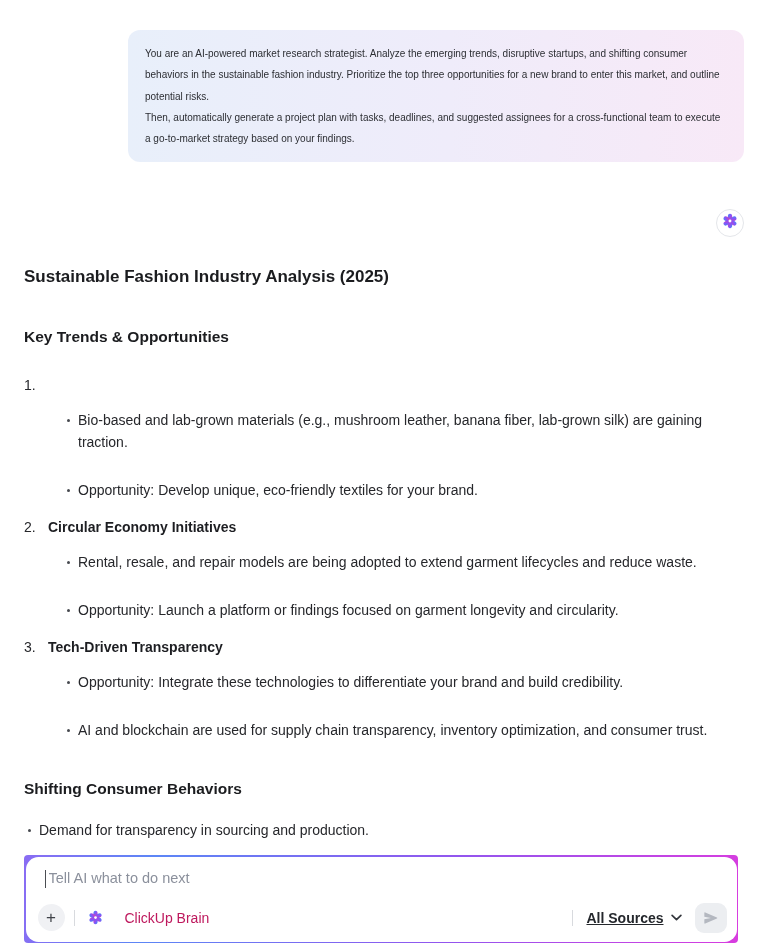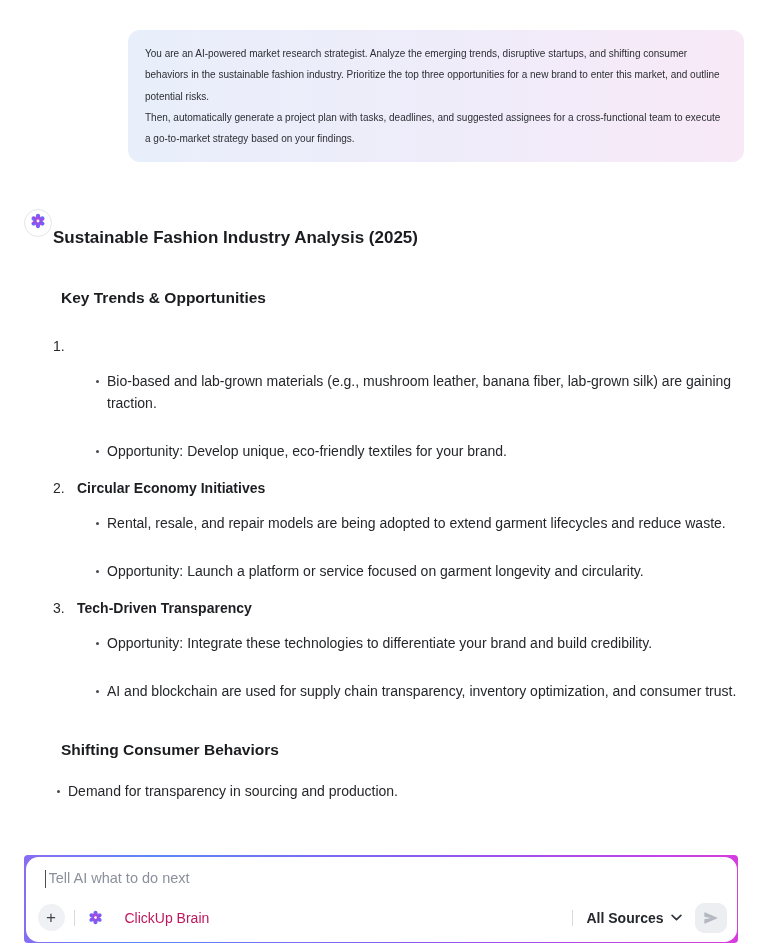--- a/index.html
+++ b/index.html
@@ -21,23 +21,24 @@
     border-radius: 12px;
     background: linear-gradient(90deg, #e8effa 0%, #efecfa 52%, #f8e9f7 100%);
     font-size: 10px;
     line-height: 21.3px;
     color: #2c2e33;
   }
 
   
   .ai-row {
     display: flex;
-    align-items: flex-start;
+    align-items: flex-end;
     margin: 47px 24px 0 24px;
-    gap: 1px;
+    gap: 11px;
+    flex-direction: column;
   }
   .avatar {
     width: 28px;
     height: 28px;
     border-radius: 50%;
     border: 1px solid #e4e6ea;
     background: #fff;
     display: flex;
     align-items: center;
     justify-content: center;
@@ -47,21 +48,21 @@
   .ai-content { flex: 1 1 auto; min-width: 0; }
 
   .ai-title {
     margin: 17px 0 0 0;
     font-size: 17px;
     line-height: 24px;
     font-weight: 700;
     color: #1b1c1f;
   }
   .section-heading {
-    margin: 38px 0 0 8px;
+    margin: 38px 0 0 0;
     font-size: 15.5px;
     line-height: 20px;
     font-weight: 700;
     color: #1b1c1f;
   }
 
   .numbered-list { margin-top: 28px; }
   .numbered-item { margin-top: 16px; }
   .numbered-item:first-child { margin-top: 0; }
   .item-head {
@@ -202,20 +203,21 @@
     align-items: center;
     gap: 7px;
     background: transparent;
     border: none;
     font-family: inherit;
     font-size: 14px;
     font-weight: 700;
     color: #24272c;
     cursor: pointer;
     padding: 2px 4px;
+    text-decoration: underline;
   }
   .send-btn {
     width: 32px;
     height: 30px;
     border-radius: 9px;
     border: none;
     background: #eceef1;
     display: flex;
     align-items: center;
     justify-content: center;
@@ -272,21 +274,21 @@
         </div>
       </div>
 
       <div class="numbered-item">
         <div class="item-head">
           <span class="item-num">2.</span>
           <span class="item-title">Circular Economy Initiatives</span>
         </div>
         <div class="sub-bullets">
           <div class="bullet-line">Rental, resale, and repair models are being adopted to extend garment lifecycles and reduce waste.</div>
-          <div class="bullet-line">Opportunity: Launch a platform or service focused on garment longevity and circularity.</div>
+          <div class="bullet-line">Opportunity: Launch a platform or findings focused on garment longevity and circularity.</div>
         </div>
       </div>
 
       <div class="numbered-item">
         <div class="item-head">
           <span class="item-num">3.</span>
           <span class="item-title">Tech-Driven Transparency</span>
         </div>
         <div class="sub-bullets">
           <div class="bullet-line">Opportunity: Integrate these technologies to differentiate your brand and build credibility.</div>

